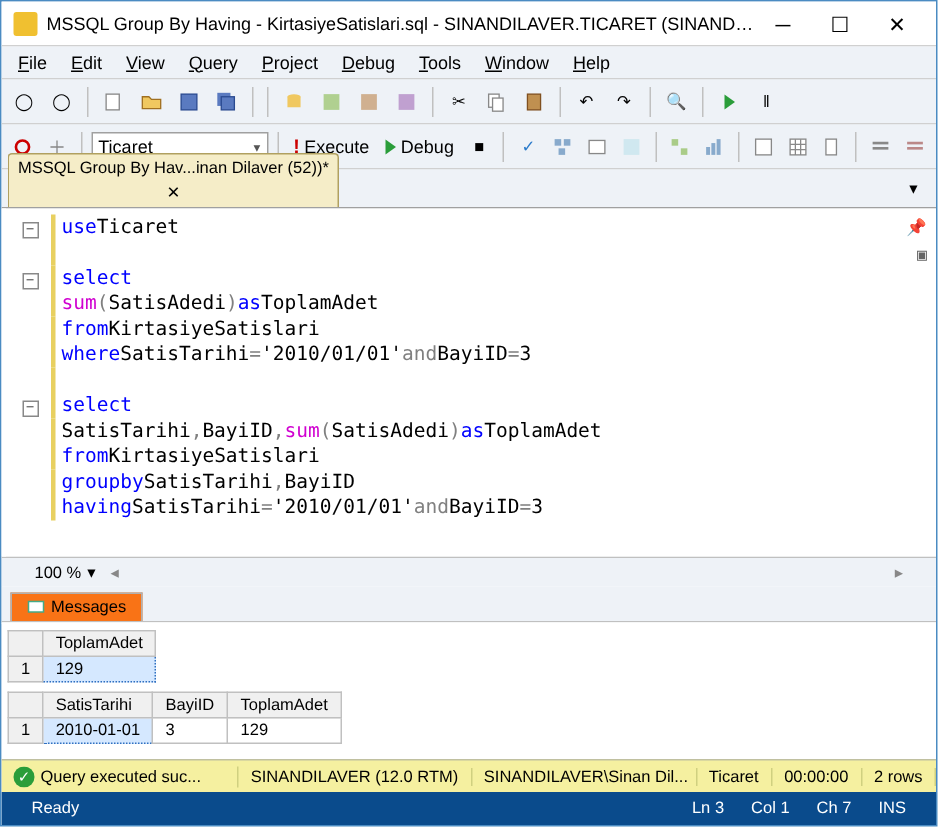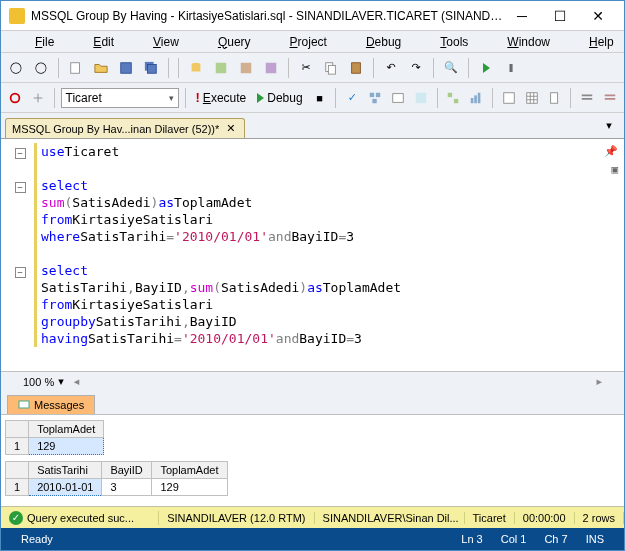--- a/index.html
+++ b/index.html
@@ -3,51 +3,51 @@
 <meta charset="utf-8">
 <style>
 * { margin: 0; padding: 0; box-sizing: border-box; }
 body { font-family: "Segoe UI", Tahoma, sans-serif; font-size: 12px; background: #fff; width: 625px; height: 551px; overflow: hidden; display: flex; flex-direction: column; border: 1px solid #4a8bc2; }
 .titlebar { height: 30px; background: #fff; display: flex; align-items: center; padding: 0 8px; border-bottom: 1px solid #d0d0d0; }
 .titlebar .icon { width: 16px; height: 16px; background: #f0c030; margin-right: 6px; border-radius: 2px; }
 .titlebar .title { flex: 1; font-size: 12px; color: #000; white-space: nowrap; overflow: hidden; text-overflow: ellipsis; }
 .winbtns { display: flex; gap: 2px; }
 .winbtn { width: 36px; height: 24px; display: flex; align-items: center; justify-content: center; font-size: 14px; cursor: pointer; }
 .menubar { height: 22px; background: #eef2f7; display: flex; align-items: center; padding: 0 4px; gap: 2px; border-bottom: 1px solid #d0d0d0; }
-.menuitem { padding: 2px 7px; cursor: pointer; margin-left: 23px; }
+.menuitem { padding: 2px 7px; cursor: pointer; }
 .menuitem u { text-decoration: underline; }
 .toolbar { height: 30px; background: #eef2f7; display: flex; align-items: center; padding: 2px 4px; gap: 3px; border-bottom: 1px solid #d0d0d0; }
 .toolbar2 { height: 30px; background: #eef2f7; display: flex; align-items: center; padding: 2px 4px; gap: 3px; border-bottom: 1px solid #d0d0d0; }
 .tbtn { width: 22px; height: 22px; display: flex; align-items: center; justify-content: center; cursor: pointer; border-radius: 2px; font-size: 11px; }
 .tbtn svg { width: 14px; height: 14px; }
 .tsep { width: 1px; height: 20px; background: #c0c0c0; margin: 0 3px; }
 .tlabel { padding: 0 4px; cursor: pointer; display: flex; align-items: center; gap: 3px; }
 .dbcombo { width: 130px; height: 20px; border: 1px solid #a0a0a0; background: #fff; padding: 0 4px; display: flex; align-items: center; justify-content: space-between; }
 .dbcombo .arrow { font-size: 9px; color: #555; }
 .tabbar { height: 26px; background: #eef2f7; display: flex; align-items: flex-end; padding: 4px 4px 0 4px; border-bottom: 1px solid #a0a0a0; }
-.tab { background: #f5edc8; border: 1px solid #b0a060; border-bottom: none; border-radius: 3px 3px 0 0; padding: 3px 6px; display: flex; align-items: center; gap: 4px; cursor: pointer; font-size: 11px; }
+.tab { background: #f5edc8; border: 1px solid #b0a060; border-bottom: none; border-radius: 3px 3px 0 0; padding: 3px 6px; display: flex; align-items: center; gap: 4px; cursor: pointer; font-size: 11px; flex-direction: column; }
 .tab .close { font-size: 11px; cursor: pointer; padding: 0 3px; }
 .tabbar .right { margin-left: auto; display: flex; gap: 2px; padding-bottom: 2px; }
 .editor-area { flex: 1; display: flex; flex-direction: column; min-height: 0; }
 .editor { flex: 1; background: #fff; padding: 4px 2px; font-family: Consolas, monospace; font-size: 13px; line-height: 17px; position: relative; overflow: hidden; border-left: 3px solid #fff; }
 .editor .pin { position: absolute; top: 4px; right: 6px; font-size: 11px; color: #666; cursor: pointer; }
 .editor .nav { position: absolute; top: 22px; right: 6px; font-size: 11px; color: #666; cursor: pointer; }
 .code-line { display: flex; }
 .gutter { width: 28px; text-align: center; color: #666; flex-shrink: 0; position: relative; }
 .fold { display: inline-block; width: 11px; height: 11px; border: 1px solid #888; font-size: 9px; line-height: 9px; text-align: center; color: #555; cursor: pointer; background: #fff; }
 .ybar { width: 3px; background: #e8d060; flex-shrink: 0; margin-right: 4px; }
 .kw { color: #0000ff; }
 .fn { color: #d000d0; }
-.str { color: #be185d; }
+.str { color: #000000; }
 .gray { color: #808080; }
 .plain { color: #000; }
 .zoom { height: 20px; background: #eef2f7; border-top: 1px solid #c0c0c0; display: flex; align-items: center; padding: 0 22px; gap: 4px; font-size: 11px; }
 .results-tabs { height: 24px; background: #eef2f7; display: flex; align-items: flex-end; padding: 2px 6px 0 6px; gap: 2px; border-bottom: 1px solid #c0c0c0; }
 .rtab { padding: 3px 10px; background: #fff; border: 1px solid #b0b0b0; border-bottom: none; cursor: pointer; display: flex; align-items: center; gap: 4px; font-size: 11px; }
-.rtab.inactive { background: #fdba74; }
+.rtab.inactive { background: #f97316; }
 .rtab .ricon { width: 12px; height: 12px; }
 .results-pane { background: #fff; padding: 4px; border-top: 1px solid #fff; }
 table.grid { border-collapse: collapse; font-size: 11px; margin-bottom: 6px; }
 table.grid th, table.grid td { border: 1px solid #c0c0c0; padding: 2px 8px; text-align: left; min-width: 50px; }
 table.grid th { background: #f0f0f0; font-weight: normal; }
 table.grid .rowhdr { background: #f0f0f0; width: 20px; min-width: 20px; text-align: center; }
 table.grid td.sel { background: #d5e8ff; border: 1px dotted #3070c0; }
 .statusbar-yellow { height: 22px; background: #f5f0a0; display: flex; align-items: center; font-size: 11px; border-top: 1px solid #c0c0a0; }
 .statusbar-yellow .cell { padding: 0 8px; border-right: 1px solid #d0d080; white-space: nowrap; overflow: hidden; display: flex; align-items: center; gap: 4px; }
 .statusbar-yellow .cell.flex { flex: 1; }

